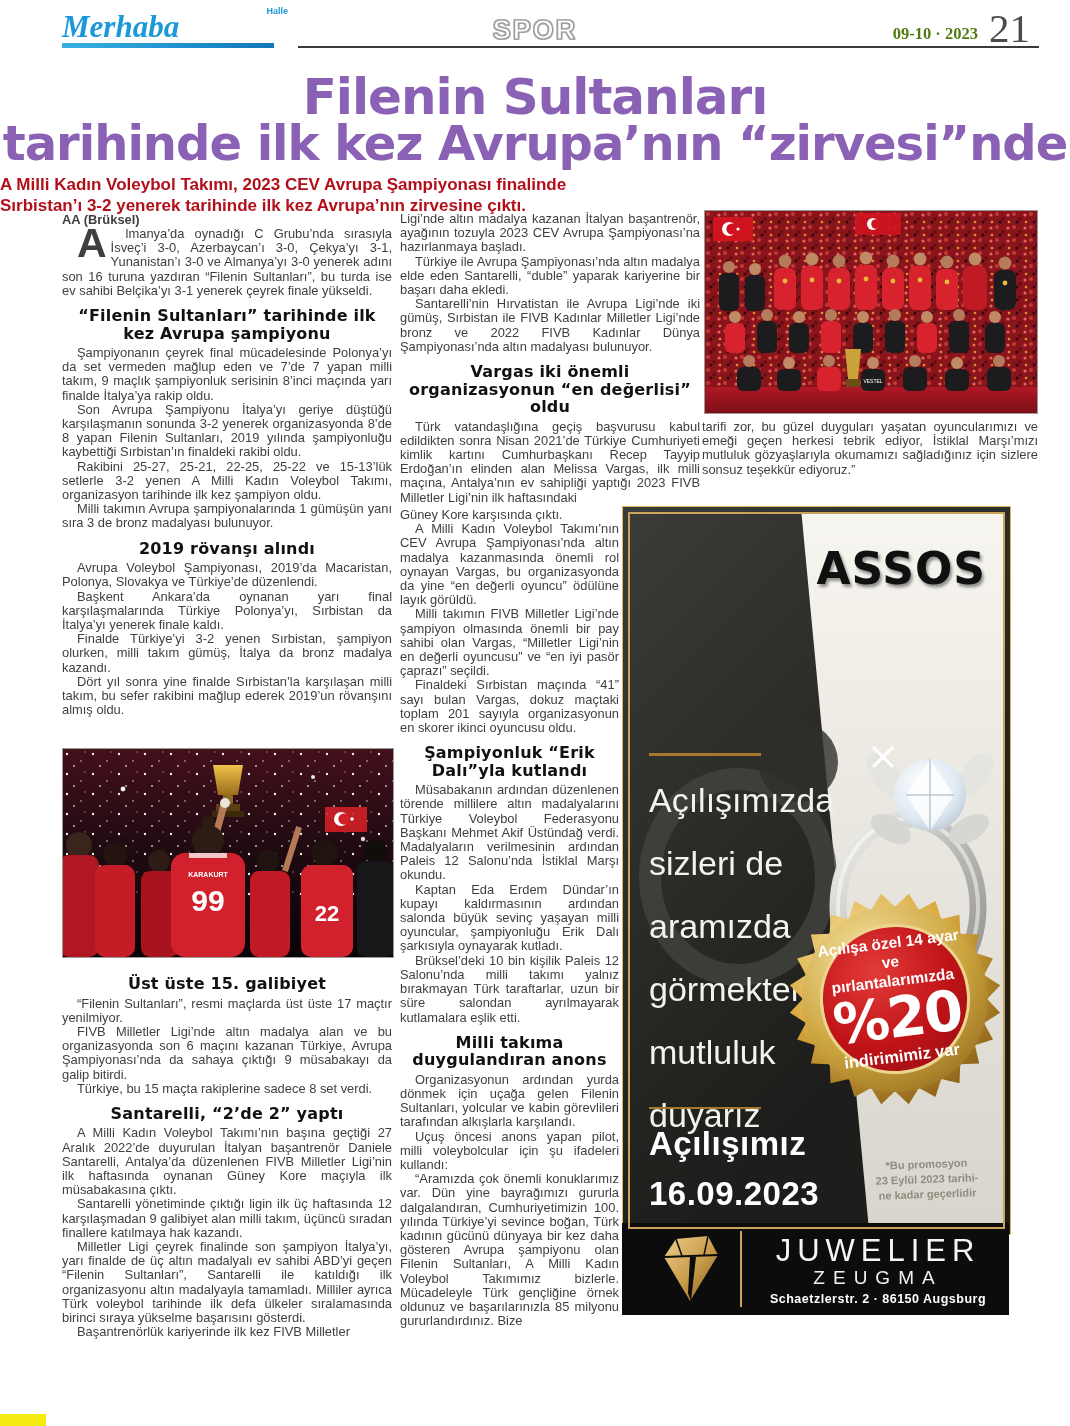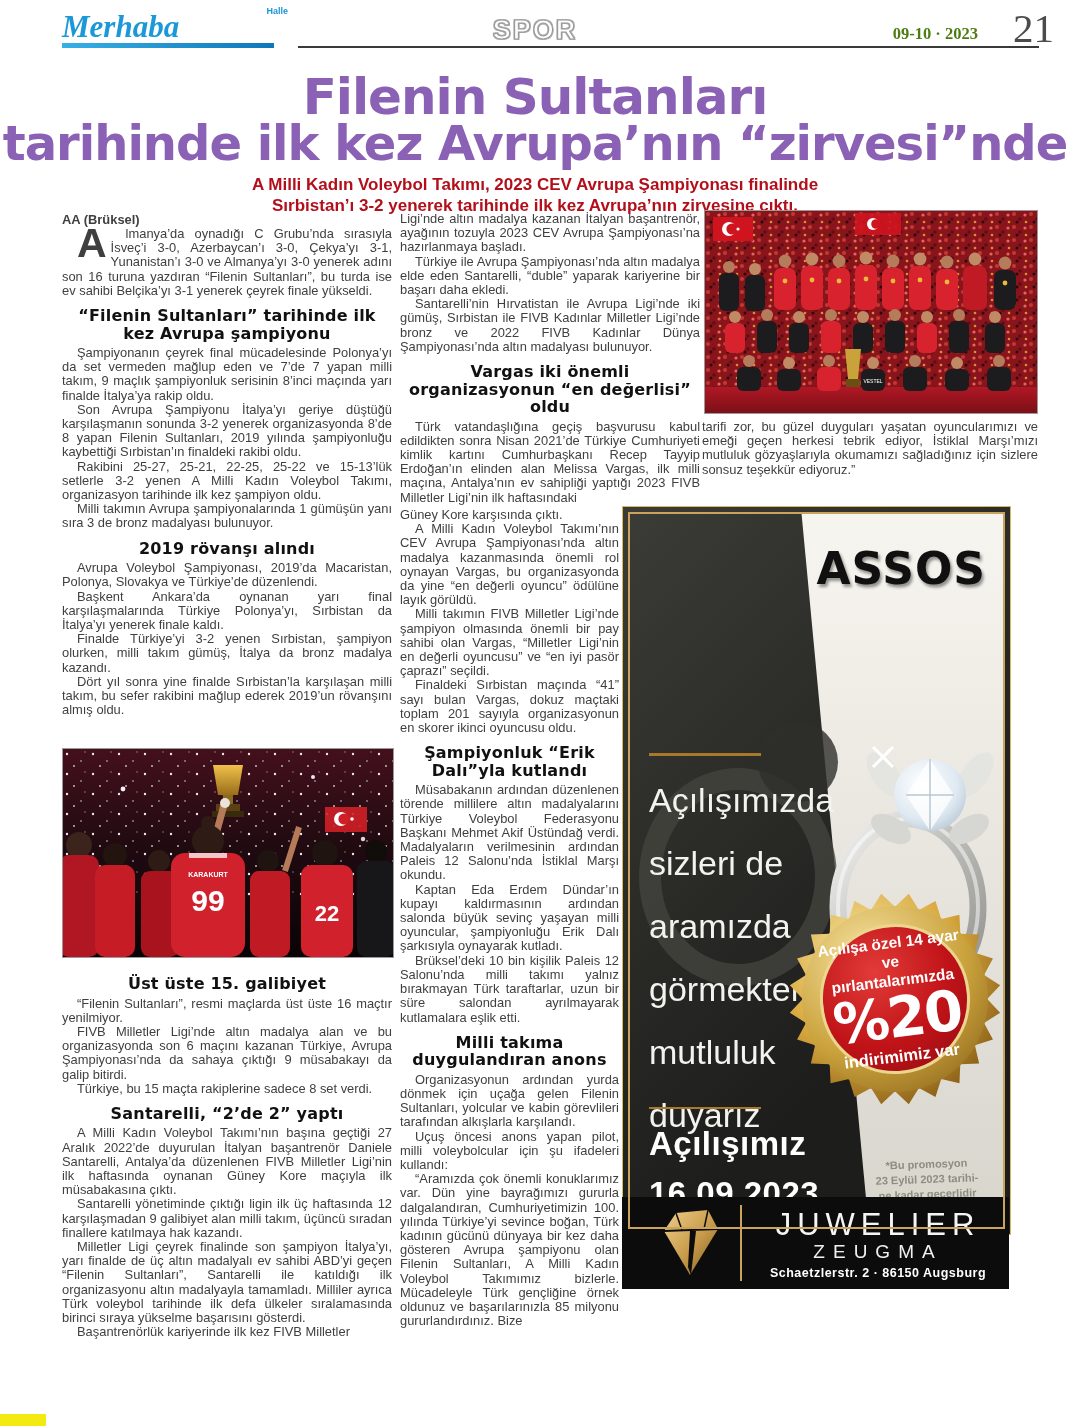--- a/index.html
+++ b/index.html
@@ -17,21 +17,21 @@
   .spor{font-weight:bold;font-size:27px;letter-spacing:2px;color:#fdfdfd;
         -webkit-text-stroke:1.2px #9a9a9a;
         text-shadow:1px 1px 0 #b5b5b5,-1px -1px 0 #b5b5b5,1px -1px 0 #b5b5b5,-1px 1px 0 #b5b5b5}
   .hdate{font-family:"Liberation Serif",serif;font-weight:bold;font-size:16.5px;color:#4d7c0f}
   .hpage{font-family:"Liberation Serif",serif;font-size:41px;color:#4b4b4b}
   .hrule{background:#3a3a3a}
 
   
   .hl{left:0;width:1070px;text-align:center;font-family:"DejaVu Sans",sans-serif;
       font-weight:800;color:#8a61b4;letter-spacing:-1px}
-  .sub{left:0;width:1070px;text-align:center;font-weight:bold;font-size:17px;
+  .sub{left:0;width:1070px;text-align:left;font-weight:bold;font-size:17px;
        line-height:21px;color:#b30f1b}
 
   
   .article p{margin:0;font-size:12.9px;line-height:14.2px;color:#3f3f3f;
              text-align:justify;text-indent:15px}
   .article p.cont{text-indent:0}
   .article .h{font-weight:bold;text-align:center;text-indent:0;font-size:16px;
               line-height:17.5px;color:#111;margin:9px 0 4px;letter-spacing:.2px;
               font-family:"DejaVu Sans",sans-serif}
   .byline{font-size:12.9px;line-height:15px;color:#3f3f3f;font-weight:bold}
@@ -81,21 +81,21 @@
 
 <div id="page">
 
   <div class="abs" style="left:62px;top:12px;width:220px;height:40px">
     <span class="logo-text">Merhaba</span>
     <span class="logo-super">Halle</span>
     <div class="logo-bar"></div>
   </div>
   <div class="abs spor" style="left:50%;top:15px;transform:translateX(-50%)">SPOR</div>
   <div class="abs hdate" style="right:92px;top:24px">09-10 · 2023</div>
-  <div class="abs hpage" style="right:16px;top:4px">21</div>
+  <div class="abs hpage" style="right:40px;top:4px">21</div>
   <div class="abs hrule" style="left:298px;top:46px;width:741px;height:2px"></div>
 
   <div class="abs hl" style="top:115px;font-size:48px">tarihinde ilk kez Avrupa’nın “zirvesi”nde</div>
   <div class="abs hl" style="top:68px;font-size:50px">Filenin Sultanları</div>
   <div class="abs sub" style="top:174px">
     <div>A Milli Kadın Voleybol Takımı, 2023 CEV Avrupa Şampiyonası finalinde</div>
     <div>Sırbistan’ı 3-2 yenerek tarihinde ilk kez Avrupa’nın zirvesine çıktı.</div>
   </div>
 
   <div class="abs article" style="left:62px;top:212px;width:330px;height:534px;overflow:hidden">
@@ -170,21 +170,21 @@
         <rect x="238" y="116" width="52" height="92" rx="10" fill="#d0212c"></rect>
       <text x="264" y="172" font-size="22" font-weight="bold" fill="#fff" text-anchor="middle" font-family="Liberation Sans,sans-serif">22</text>
       <circle cx="313" cy="102" r="11" fill="#110d0b"></circle>
         <rect x="294" y="112" width="38" height="96" rx="9" fill="#17171a"></rect>
     </svg>
   </div>
 
   <div class="abs article" style="left:62px;top:966px;width:330px;height:430px;overflow:hidden">
     <div>
         <p class="h">Üst üste 15. galibiyet</p>
-        <p class="">“Filenin Sultanları”, resmi maçlarda üst üste 16 maçtır yenilmiyor.</p>
+        <p class="">“Filenin Sultanları”, resmi maçlarda üst üste 17 maçtır yenilmiyor.</p>
         <p class="">FIVB Milletler Ligi’nde altın madalya alan ve bu organizasyonda son 6 maçını kazanan Türkiye, Avrupa Şampiyonası’nda da sahaya çıktığı 9 müsabakayı da galip bitirdi.</p>
         <p class="">Türkiye, bu 15 maçta rakiplerine sadece 8 set verdi.</p>
         <p class="h">Santarelli, “2’de 2” yaptı</p>
         <p class="">A Milli Kadın Voleybol Takımı’nın başına geçtiği 27 Aralık 2022’de duyurulan İtalyan başantrenör Daniele Santarelli, Antalya’da düzenlenen FIVB Milletler Ligi’nin ilk haftasında oynanan Güney Kore maçıyla ilk müsabakasına çıktı.</p>
         <p class="">Santarelli yönetiminde çıktığı ligin ilk üç haftasında 12 karşılaşmadan 9 galibiyet alan milli takım, üçüncü sıradan finallere katılmaya hak kazandı.</p>
         <p class="">Milletler Ligi çeyrek finalinde son şampiyon İtalya’yı, yarı finalde de üç altın madalyalı ev sahibi ABD’yi geçen “Filenin Sultanları”, Santarelli ile katıldığı ilk organizasyonu altın madalyayla tamamladı. Milliler ayrıca Türk voleybol tarihinde ilk defa ülkeler sıralamasında birinci sıraya yükselme başarısını gösterdi.</p>
         <p class="">Başantrenörlük kariyerinde ilk kez FIVB Milletler</p>
       </div>
   </div>
 
@@ -376,21 +376,21 @@
 
     <div class="abs ad-disc" style="left:228px;top:650px;width:152px">
       <div>*Bu promosyon</div>
       <div>23 Eylül 2023 tarihi-</div>
       <div>ne kadar geçerlidir</div>
     </div>
 
     <div class="ad-frame"></div>
   </div>
 
-  <div class="abs jw" style="left:622px;top:1197px;width:387px;height:92px">
+  <div class="abs jw" style="left:622px;top:1223px;width:387px;height:92px">
     <svg class="abs" style="left:38px;top:10px" width="64" height="72" viewBox="0 0 64 72">
       <defs>
         <linearGradient id="gold" x1="0" y1="0" x2="1" y2="1">
           <stop offset="0" stop-color="#f0cf8a"></stop>
             <stop offset="0.55" stop-color="#c79a4a"></stop>
             <stop offset="1" stop-color="#7a5a1d"></stop>
         </linearGradient>
       </defs>
       <polygon points="16,6 48,3 58,22 30,68 4,24" fill="url(#gold)"></polygon>
       <polyline points="4,24 58,22" stroke="#0c0c0c" stroke-width="2" fill="none"></polyline>

